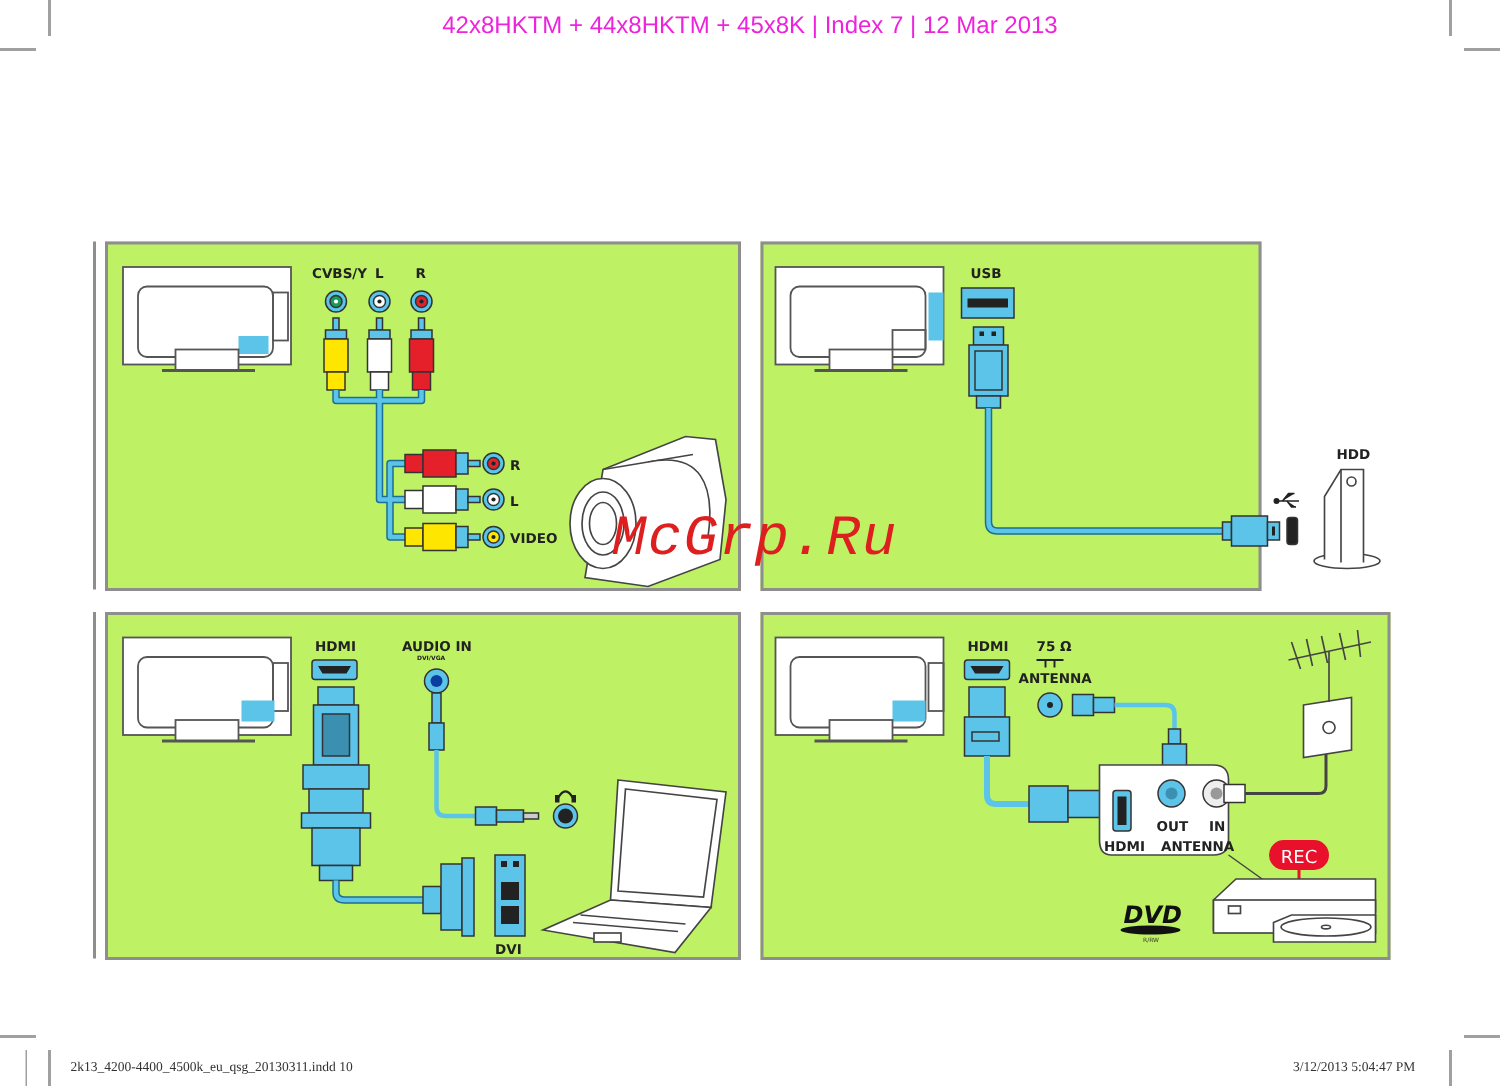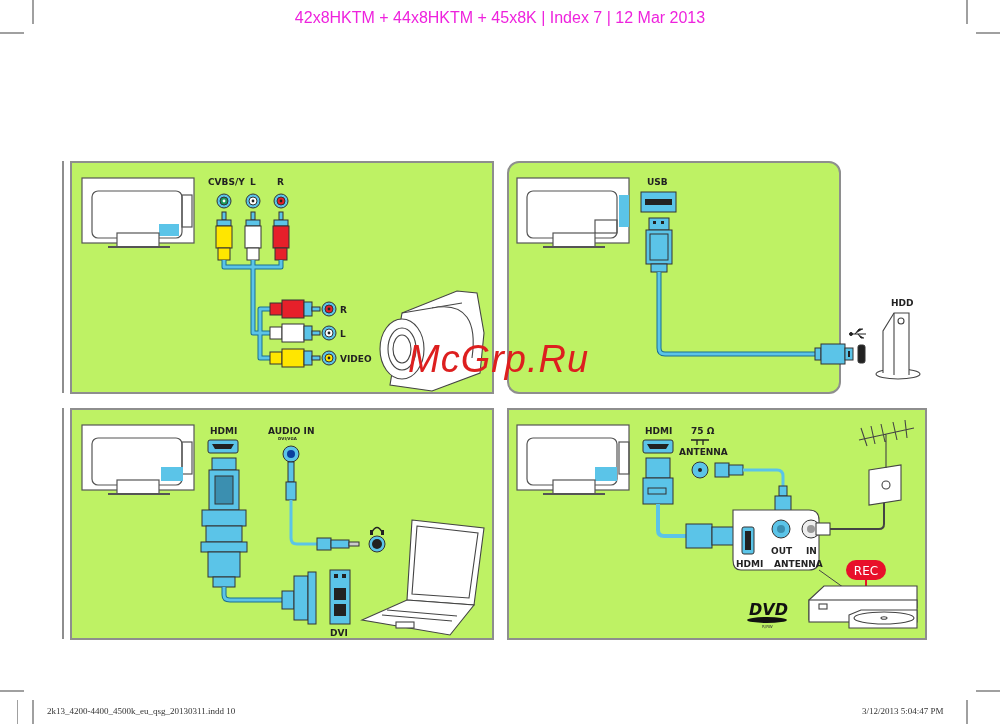--- a/index.html
+++ b/index.html
@@ -4,21 +4,21 @@
 <style>
   html,body{margin:0;padding:0;background:#fff;}
   body{width:1000px;height:724px;position:relative;overflow:hidden;font-family:"Liberation Sans",sans-serif;}
   .header{position:absolute;left:0;width:1000px;top:9px;text-align:center;color:#ee22dd;font-size:16px;font-family:"Liberation Sans",sans-serif;}
   .crop{position:absolute;background:#a0a0a0;}
   .panel{position:absolute;border:2px solid #8e8e8e;box-sizing:border-box;background:#bef264;}
   .panel svg{position:absolute;left:0;top:0;}
   .lbl{font-family:"DejaVu Sans",sans-serif;font-weight:bold;font-size:9px;fill:#222;}
   .lbl-sm{font-family:"DejaVu Sans",sans-serif;font-weight:bold;font-size:4px;fill:#222;}
   .footer{position:absolute;top:706px;font-family:"Liberation Serif",serif;font-size:9px;color:#333;}
-  .watermark{position:absolute;left:408px;top:338px;font-family:Liberation Sans, sans-serif;font-style:italic;font-size:38px;color:#dd1f1f;letter-spacing:1px;text-align:center;}
+  .watermark{position:absolute;left:408px;top:338px;font-family:Liberation Mono, monospace;font-style:italic;font-size:38px;color:#dd1f1f;letter-spacing:1px;text-align:center;}
 </style>
 </head>
 <body>
 
 <div class="header">42x8HKTM + 44x8HKTM + 45x8K | Index 7 | 12 Mar 2013</div>
 
 <div class="crop" style="left:32px;top:0;width:2px;height:24px;"></div>
 <div class="crop" style="left:0;top:32px;width:24px;height:2px;"></div>
 <div class="crop" style="left:966px;top:0;width:2px;height:24px;"></div>
 <div class="crop" style="left:976px;top:32px;width:24px;height:2px;"></div>
@@ -130,21 +130,21 @@
     <path d="M330 150 L385 128 L405 130 L412 170 L408 210 L360 228 L318 222 Z"></path>
     <path d="M330 150 L360 145 L390 140"></path>
     <ellipse cx="330" cy="186" rx="22" ry="30"></ellipse>
     <ellipse cx="330" cy="186" rx="14" ry="21"></ellipse>
     <ellipse cx="330" cy="186" rx="9" ry="14"></ellipse>
     <path d="M360 145 C395 138 405 160 400 195"></path>
   </g>
 </svg>
 </div>
 
-<div class="panel" style="left:507px;top:161px;width:334px;height:233px;border-radius:12px;">
+<div class="panel" style="left:507px;top:161px;width:334px;height:233px;">
 <svg width="420" height="233" viewBox="0 0 420 233">
   <g fill="none" stroke="#555" stroke-width="1.2">
     <rect x="8" y="15" width="112" height="65" fill="#fff"></rect>
     <rect x="18" y="28" width="90" height="47" rx="6"></rect>
     <rect x="110" y="32" width="10" height="32" fill="#5bc4e8" stroke="none"></rect>
     <rect x="86" y="57" width="22" height="13"></rect>
     <rect x="44" y="70" width="42" height="14" fill="#fff"></rect>
     <line x1="34" y1="84" x2="96" y2="84" stroke-width="2"></line>
   </g>
   <text class="lbl" x="138" y="22">USB</text>

